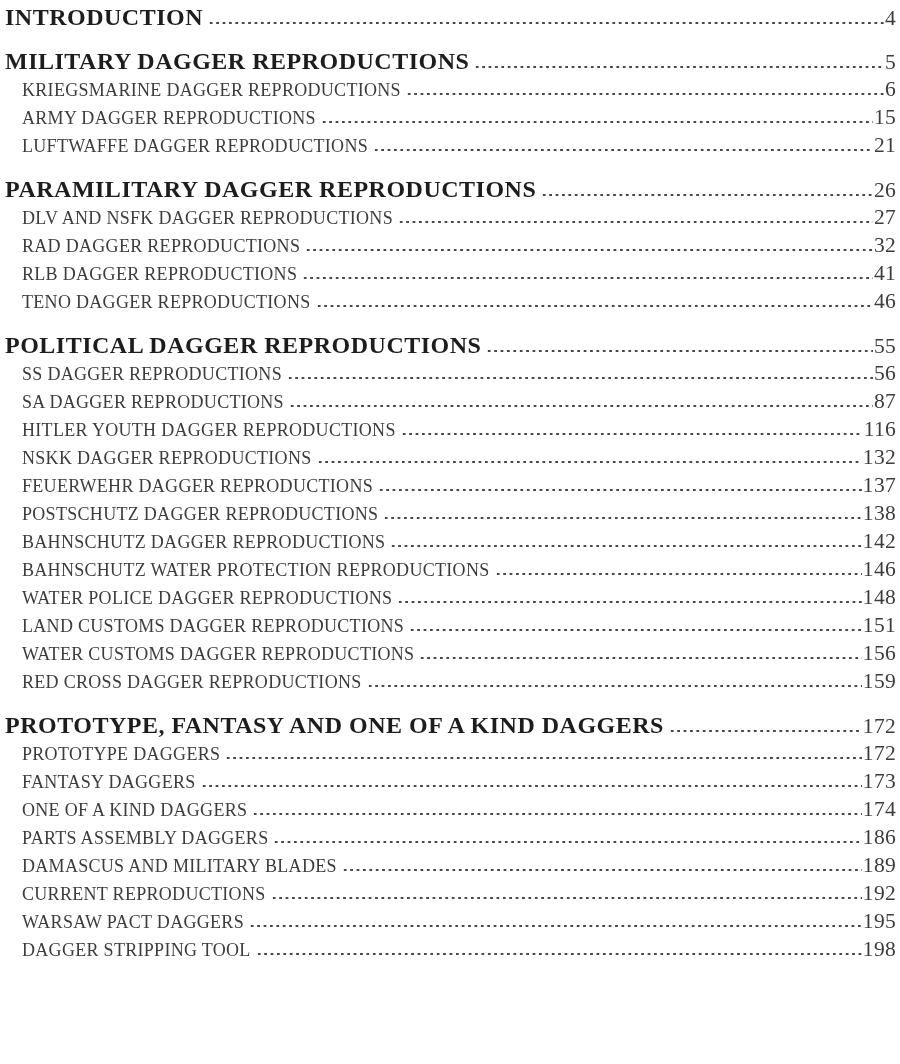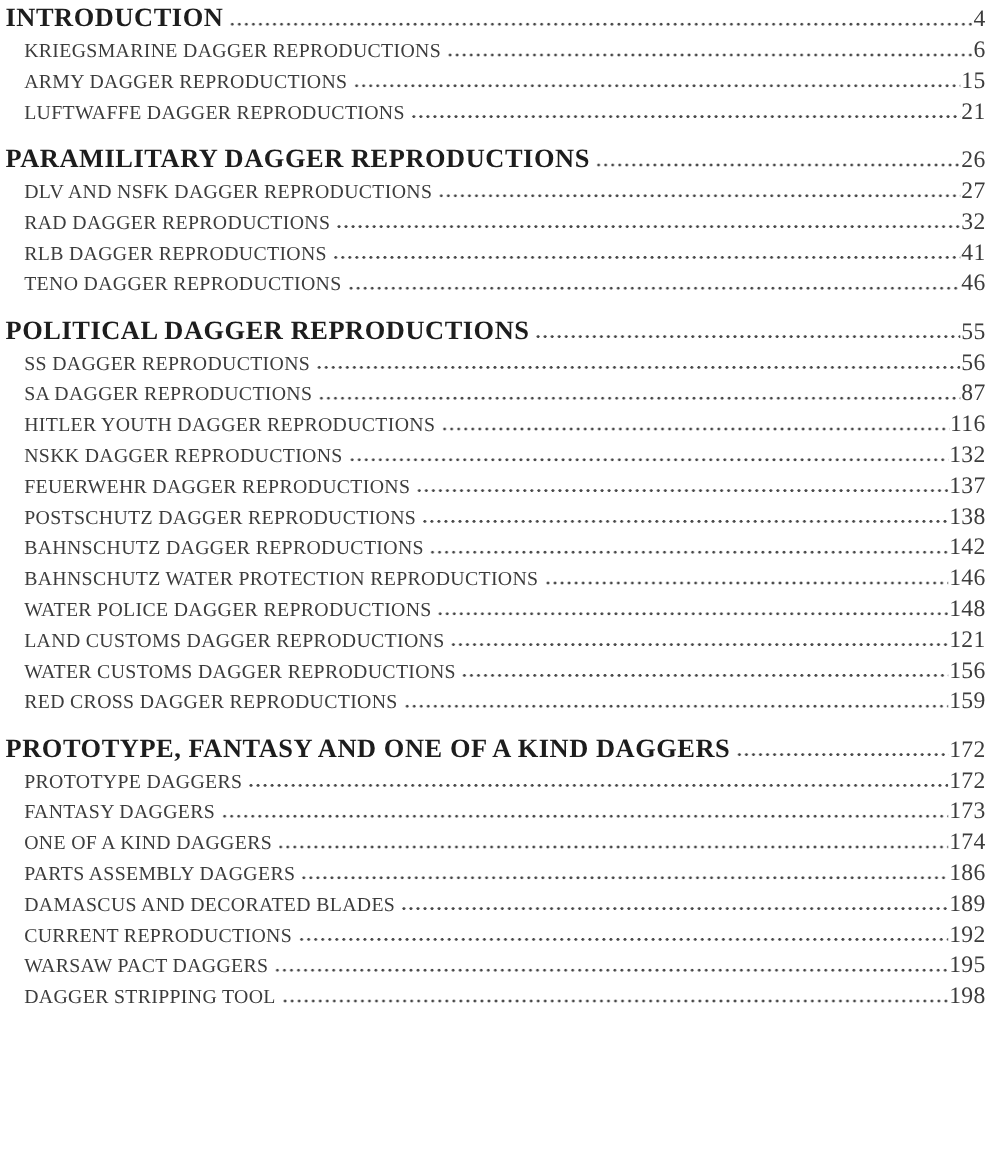--- a/index.html
+++ b/index.html
@@ -58,20 +58,25 @@
 </head>
 <body>
 
 <main class="page">
   <div id="toc">
       <div class="entry level-0">
         <span class="title">INTRODUCTION</span>
         <span class="dots"></span>
         <span class="pagenum">4</span>
       </div>
+      <div class="entry level-0">
+        <span class="title">MILITARY DAGGER REPRODUCTIONS</span>
+        <span class="dots"></span>
+        <span class="pagenum">5</span>
+      </div>
       <div class="entry level-1">
         <span class="title">KRIEGSMARINE DAGGER REPRODUCTIONS</span>
         <span class="dots"></span>
         <span class="pagenum">6</span>
       </div>
       <div class="entry level-1">
         <span class="title">ARMY DAGGER REPRODUCTIONS</span>
         <span class="dots"></span>
         <span class="pagenum">15</span>
       </div>
@@ -151,21 +156,21 @@
         <span class="pagenum">146</span>
       </div>
       <div class="entry level-1">
         <span class="title">WATER POLICE DAGGER REPRODUCTIONS</span>
         <span class="dots"></span>
         <span class="pagenum">148</span>
       </div>
       <div class="entry level-1">
         <span class="title">LAND CUSTOMS DAGGER REPRODUCTIONS</span>
         <span class="dots"></span>
-        <span class="pagenum">121</span>
+        <span class="pagenum">151</span>
       </div>
       <div class="entry level-1">
         <span class="title">WATER CUSTOMS DAGGER REPRODUCTIONS</span>
         <span class="dots"></span>
         <span class="pagenum">156</span>
       </div>
       <div class="entry level-1">
         <span class="title">RED CROSS DAGGER REPRODUCTIONS</span>
         <span class="dots"></span>
         <span class="pagenum">159</span>
@@ -189,21 +194,21 @@
         <span class="title">ONE OF A KIND DAGGERS</span>
         <span class="dots"></span>
         <span class="pagenum">174</span>
       </div>
       <div class="entry level-1">
         <span class="title">PARTS ASSEMBLY DAGGERS</span>
         <span class="dots"></span>
         <span class="pagenum">186</span>
       </div>
       <div class="entry level-1">
-        <span class="title">DAMASCUS AND DECORATED BLADES</span>
+        <span class="title">DAMASCUS AND MILITARY BLADES</span>
         <span class="dots"></span>
         <span class="pagenum">189</span>
       </div>
       <div class="entry level-1">
         <span class="title">CURRENT REPRODUCTIONS</span>
         <span class="dots"></span>
         <span class="pagenum">192</span>
       </div>
       <div class="entry level-1">
         <span class="title">WARSAW PACT DAGGERS</span>

